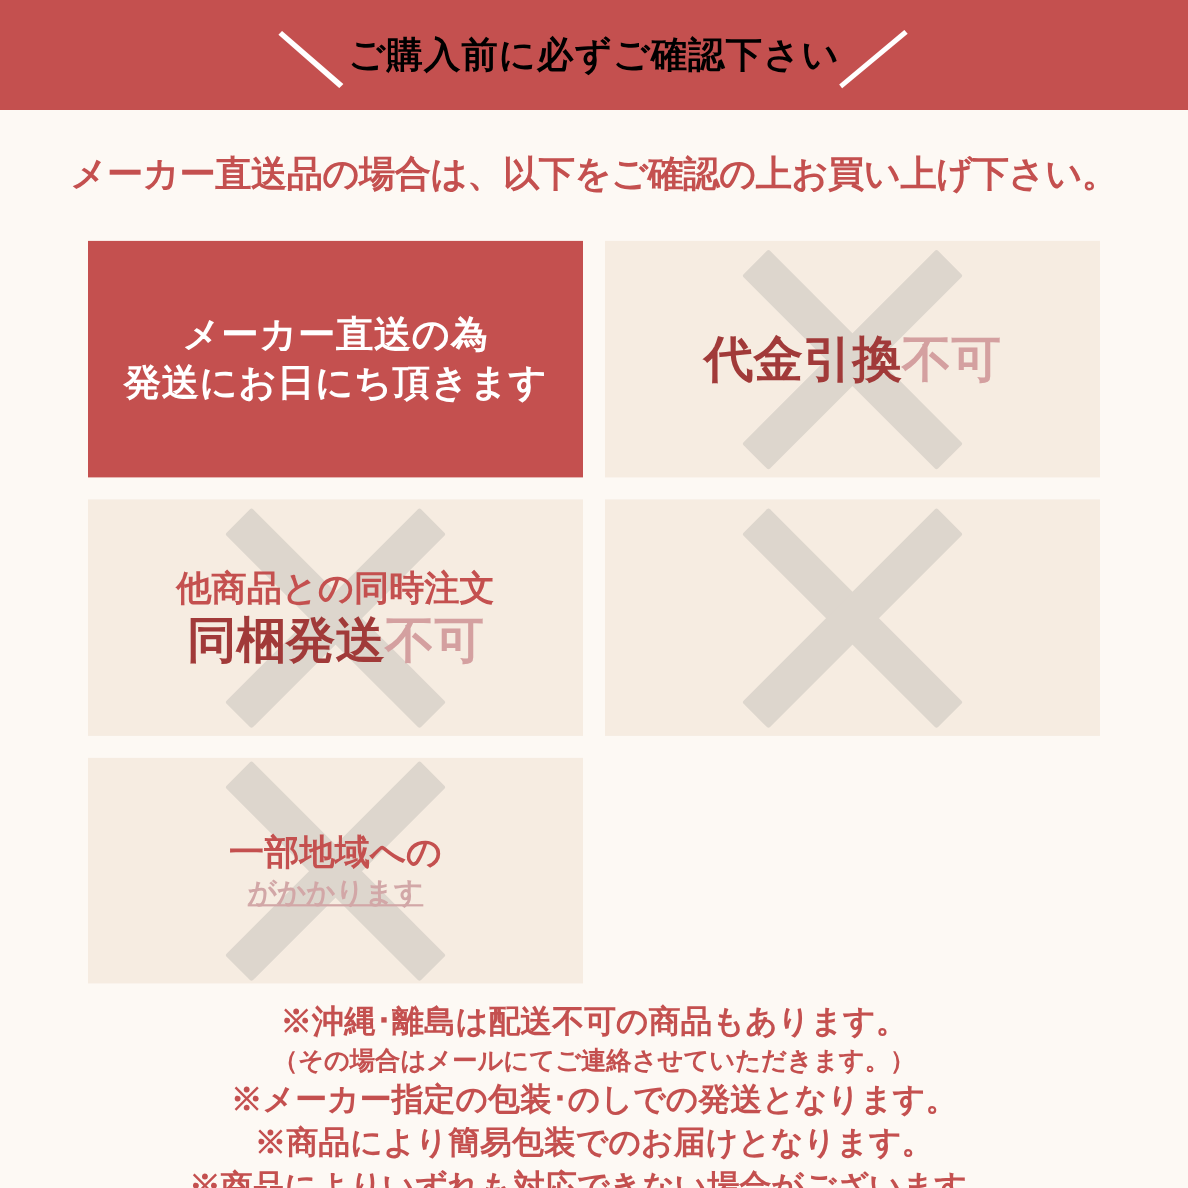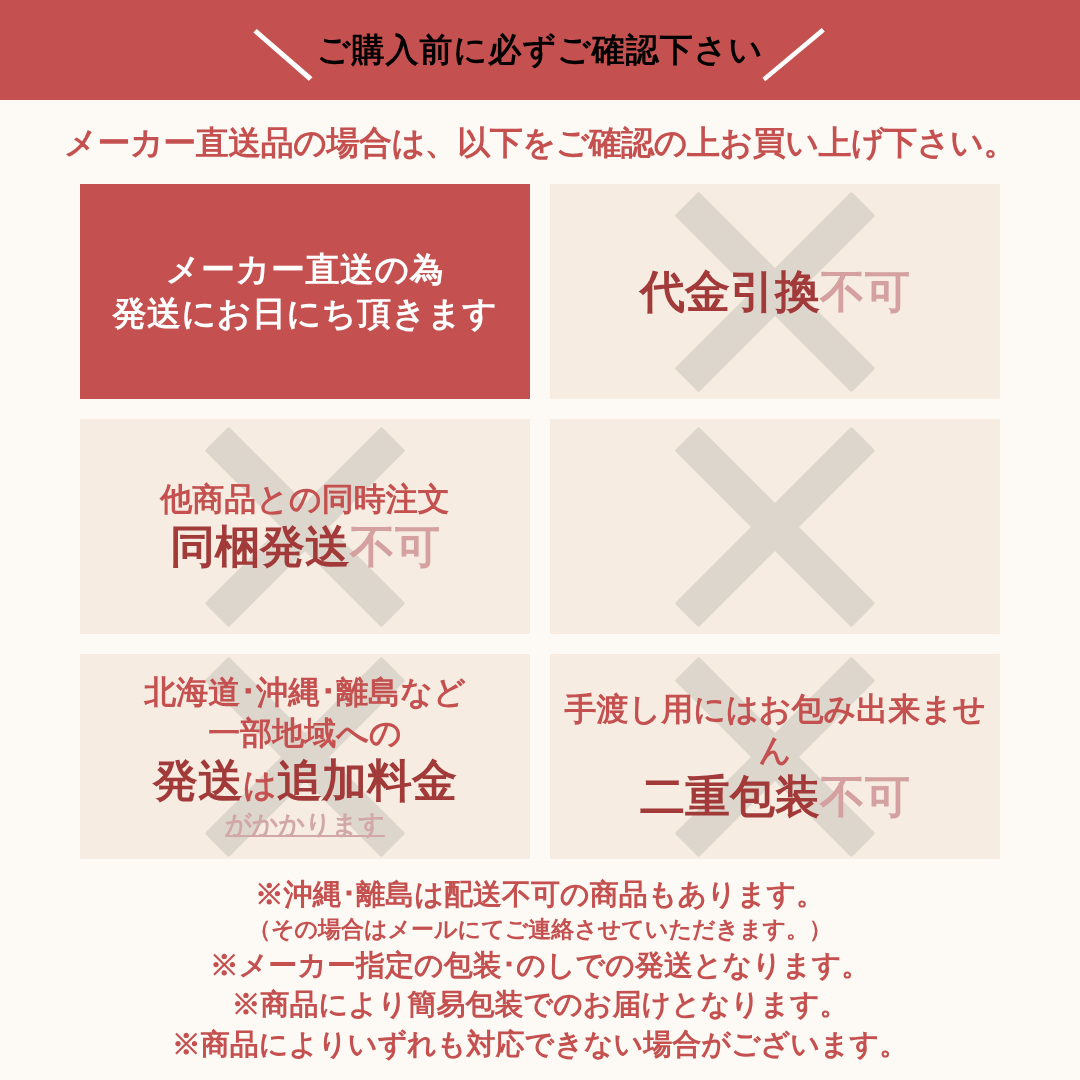--- a/index.html
+++ b/index.html
@@ -46,28 +46,28 @@
     letter-spacing: 1px;
     white-space: nowrap;
   }
 
   
   .lead {
     color: #c4504f;
     font-size: 33px;
     font-weight: bold;
     text-align: center;
-    margin-top: 21px;
+    margin-top: 36px;
     letter-spacing: -0.5px;
     white-space: nowrap;
   }
 
   
   .grid {
-    margin: 18px auto 0 auto;
+    margin: 38px auto 0 auto;
     width: 920px;
     display: grid;
     grid-template-columns: 450px 450px;
     grid-template-rows: 215px 215px 205px;
     gap: 20px;
   }
   .card {
     position: relative;
     background: #f6ece1;
     display: flex;
@@ -200,41 +200,25 @@
           <span class="b"></span>
         </div>
     </div>
 
     <div class="card">
       <div class="xmark">
           <span class="a"></span>
           <span class="b"></span>
         </div>
       <div class="card-content">
-        <div class="line-small">北海道･沖縄･離島など</div>
         <div class="line-small">一部地域への</div>
-        <div class="line-big">
-          <span class="em">発送</span><span class="mid">は</span><span class="em">追加料金</span>
-        </div>
         <div class="note-small">がかかります</div>
       </div>
     </div>
 
-    <div class="card">
-      <div class="xmark">
-          <span class="a"></span>
-          <span class="b"></span>
-        </div>
-      <div class="card-content">
-        <div class="line-small">手渡し用にはお包み出来ません</div>
-        <div class="line-big">
-          <span class="em">二重包装</span><span class="sub">不可</span>
-        </div>
-      </div>
-    </div>
 
   </div>
 
   <div class="notes">
     <div>※沖縄･離島は配送不可の商品もあります。</div>
     <div class="indent">（その場合はメールにてご連絡させていただきます。）</div>
     <div>※メーカー指定の包装･のしでの発送となります。</div>
     <div>※商品により簡易包装でのお届けとなります。</div>
     <div>※商品によりいずれも対応できない場合がございます。</div>
   </div>

